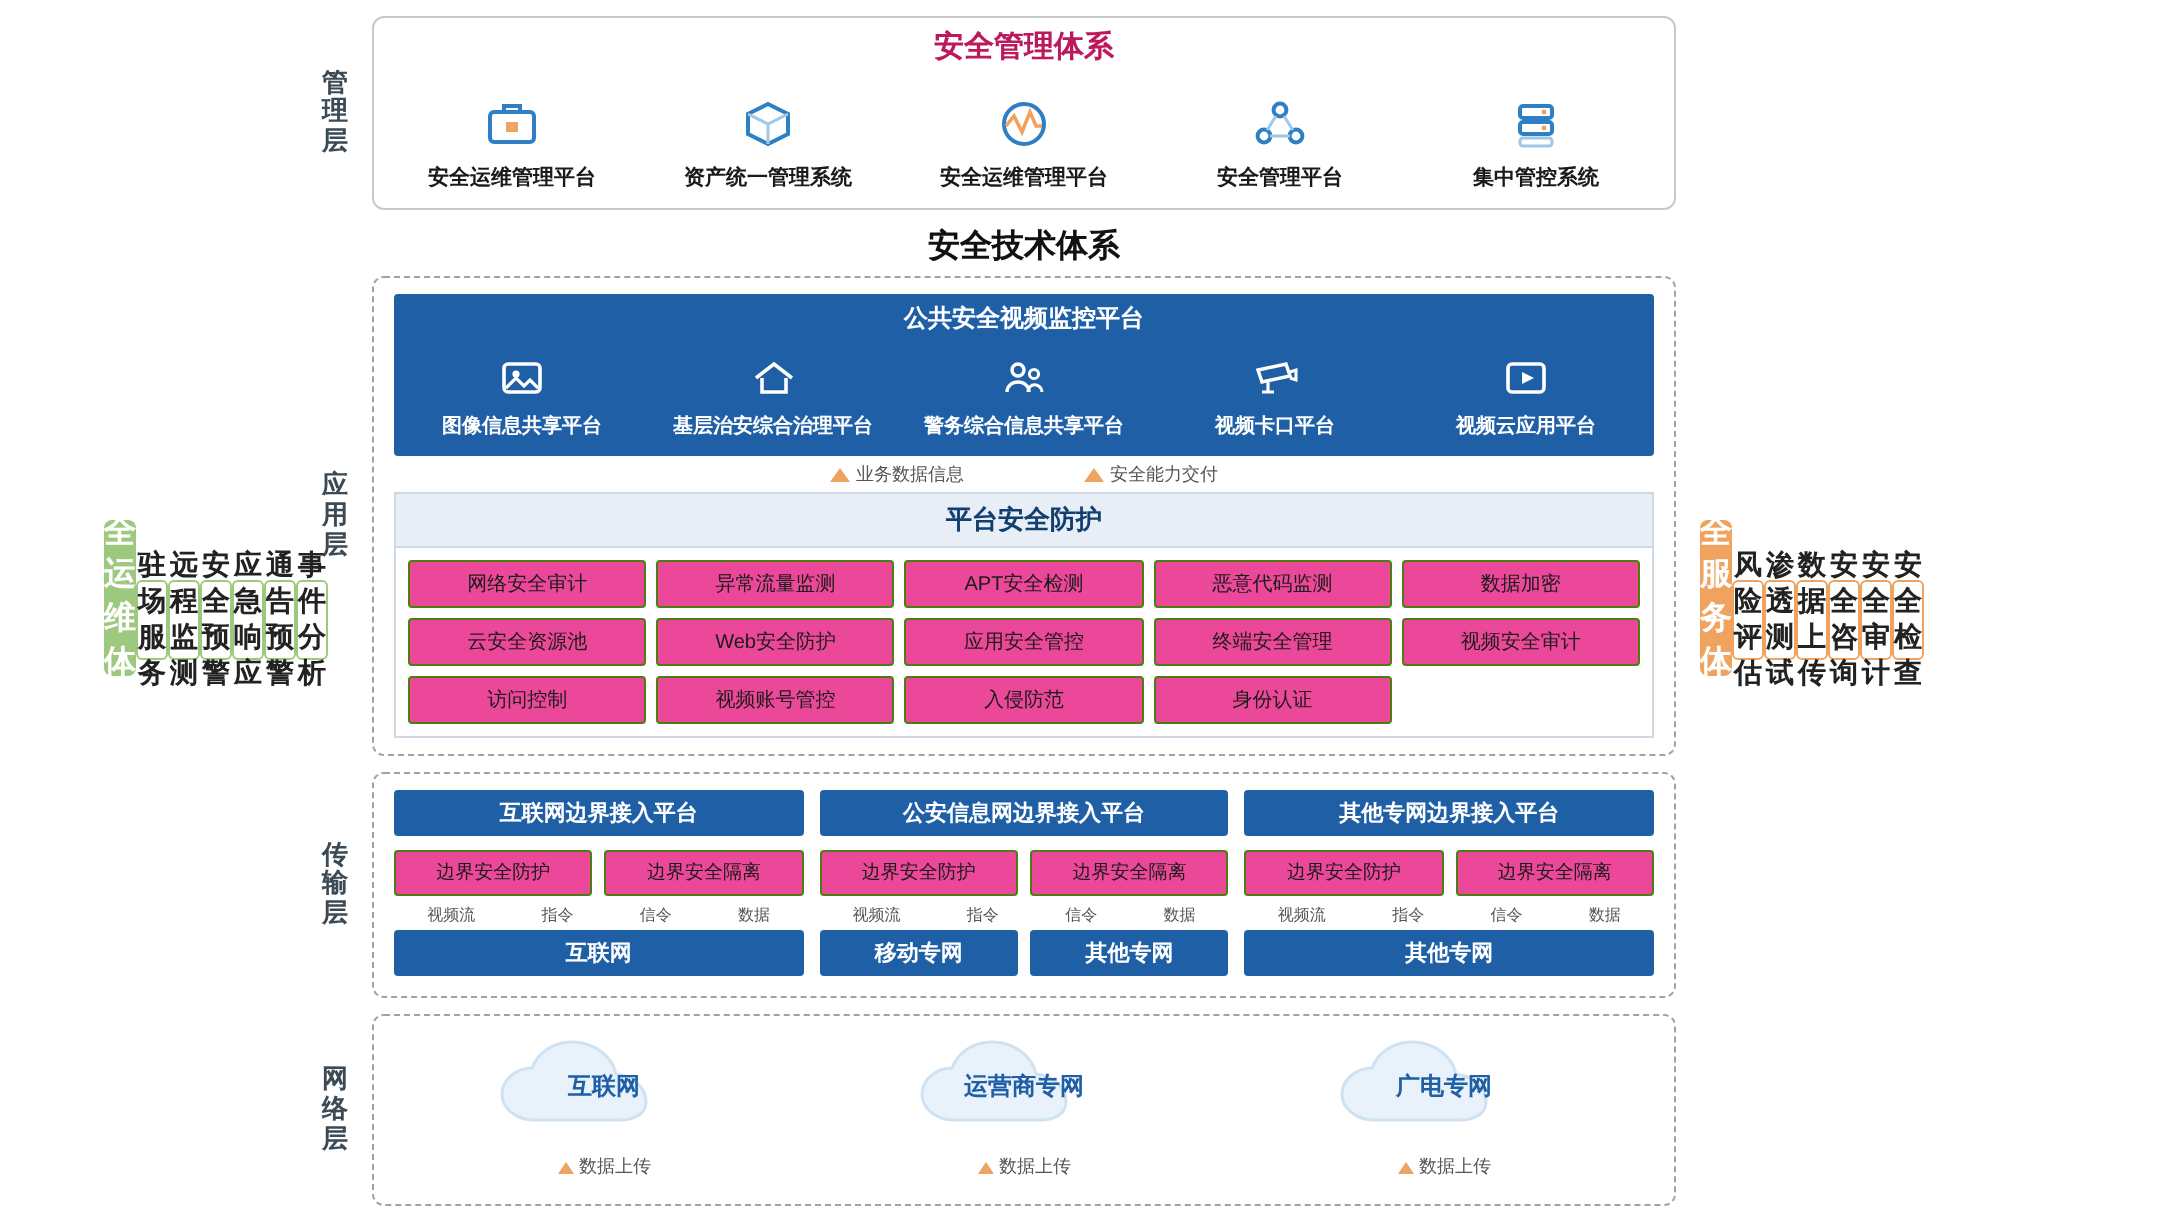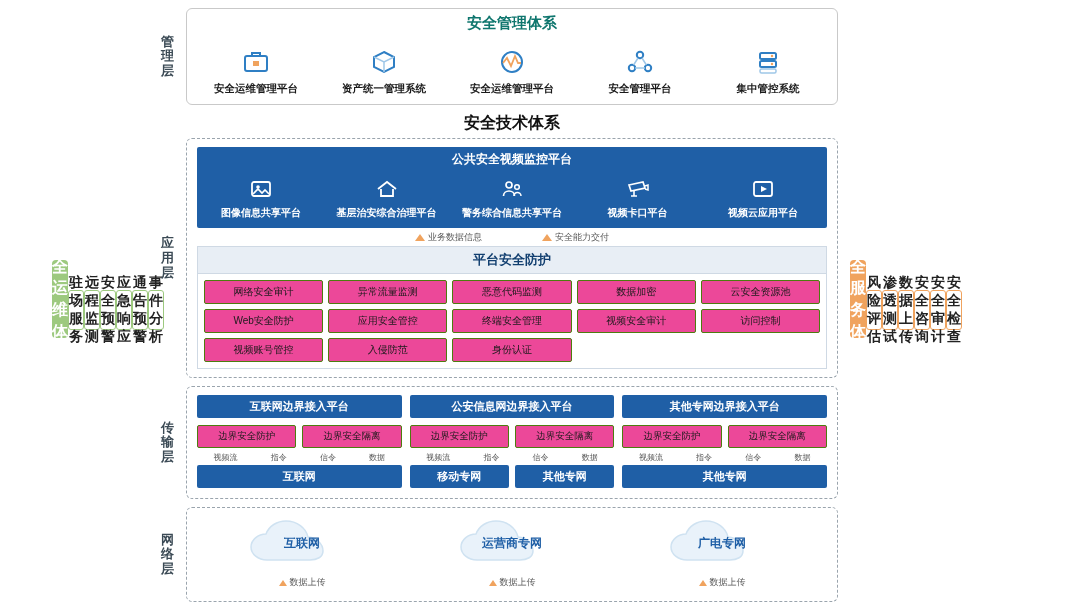--- a/index.html
+++ b/index.html
@@ -40,21 +40,21 @@
     border:1px solid #c9c9c9;border-radius:6px;background:#fff;
     position:relative;margin-bottom:8px;
   }
   .panel.dashed{border-style:dashed;border-color:#9aa4ad;}
   .layer-label{
     position:absolute;left:-30px;top:50%;transform:translateY(-50%);
     width:22px;text-align:center;font-size:13px;color:#3b4a55;
     font-weight:bold;line-height:1.15;letter-spacing:1px;
   }
   .panel-title{
-    text-align:center;font-size:15px;font-weight:bold;color:#0f766e;
+    text-align:center;font-size:15px;font-weight:bold;color:#be185d;
     padding:5px 0 3px;
   }
 
   
   .mgmt{padding:6px 10px 8px;}
   .mgmt-row{display:flex;justify-content:space-between;margin-top:2px;}
   .mgmt-cell{width:118px;text-align:center;}
   .mgmt-ico{height:36px;display:flex;align-items:center;justify-content:center;}
   .mgmt-cap{font-size:10.5px;font-weight:bold;color:#1a1a1a;margin-top:2px;}
 
@@ -289,20 +289,21 @@
           <div class="tag">
             <span class="arrow-up"></span>
             <span>安全能力交付</span>
           </div>
         </div>
 
         <div class="plat-title">平台安全防护</div>
         <div class="grid5">
           <div class="cell">网络安全审计</div>
           <div class="cell">异常流量监测</div>
+          <div class="cell">APT安全检测</div>
           <div class="cell">恶意代码监测</div>
           <div class="cell">数据加密</div>
 
           <div class="cell">云安全资源池</div>
           <div class="cell">Web安全防护</div>
           <div class="cell">应用安全管控</div>
           <div class="cell">终端安全管理</div>
 
           <div class="cell">视频安全审计</div>
           <div class="cell">访问控制</div>

